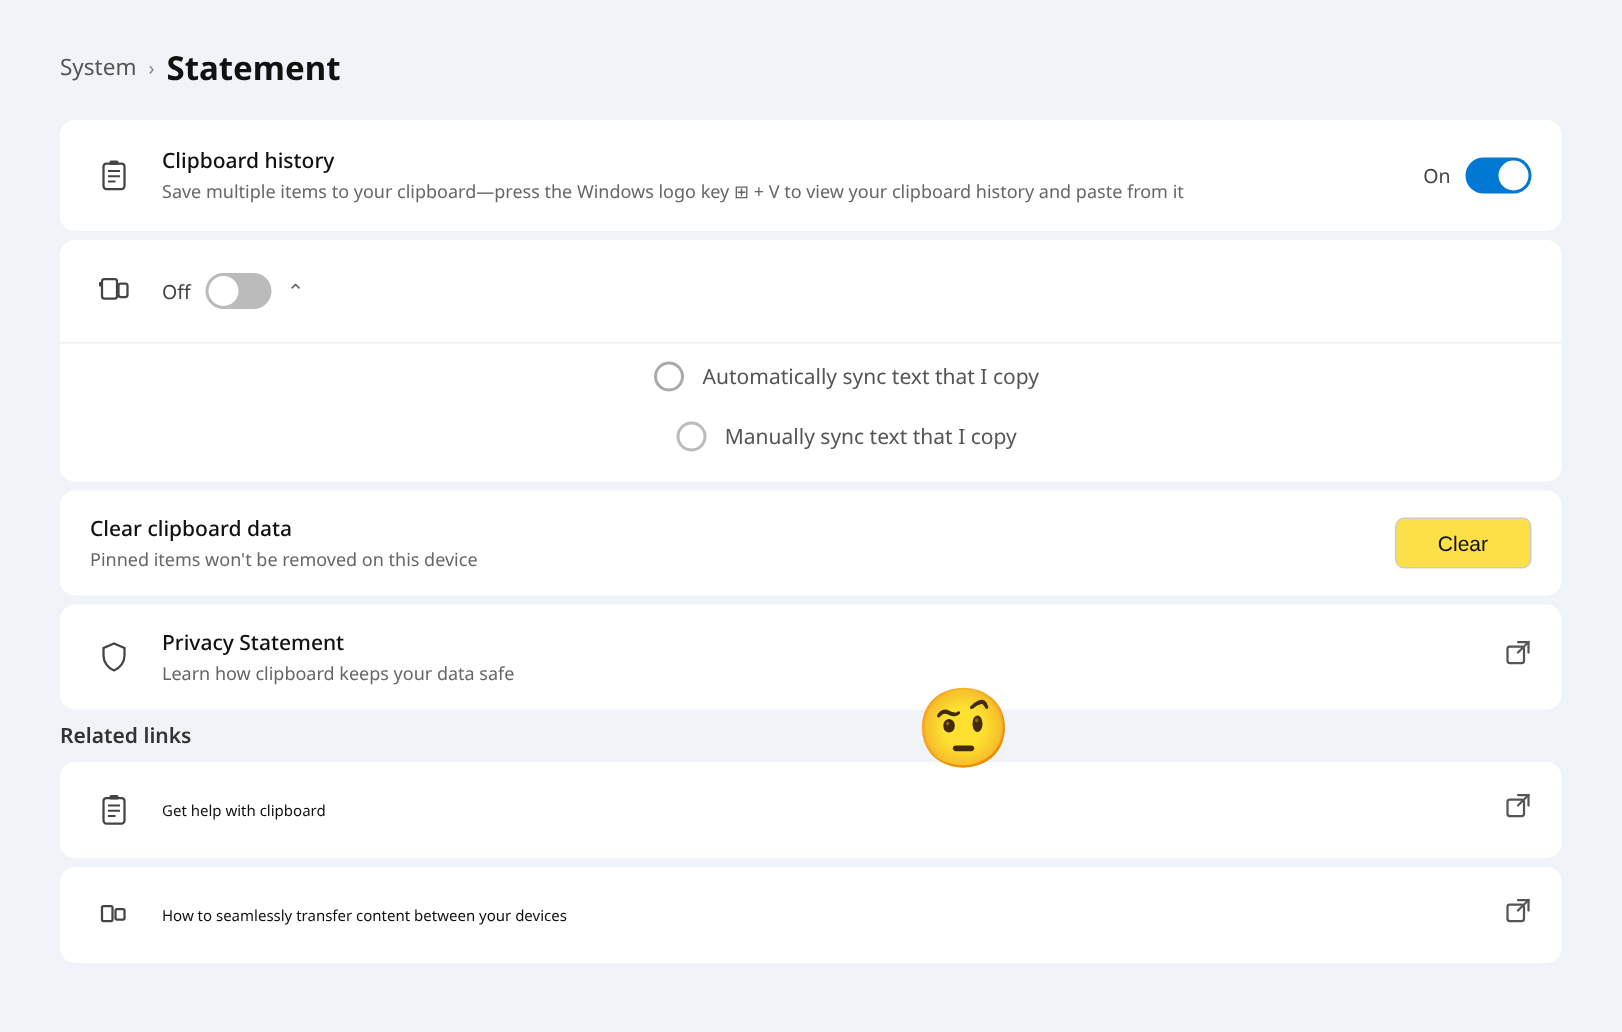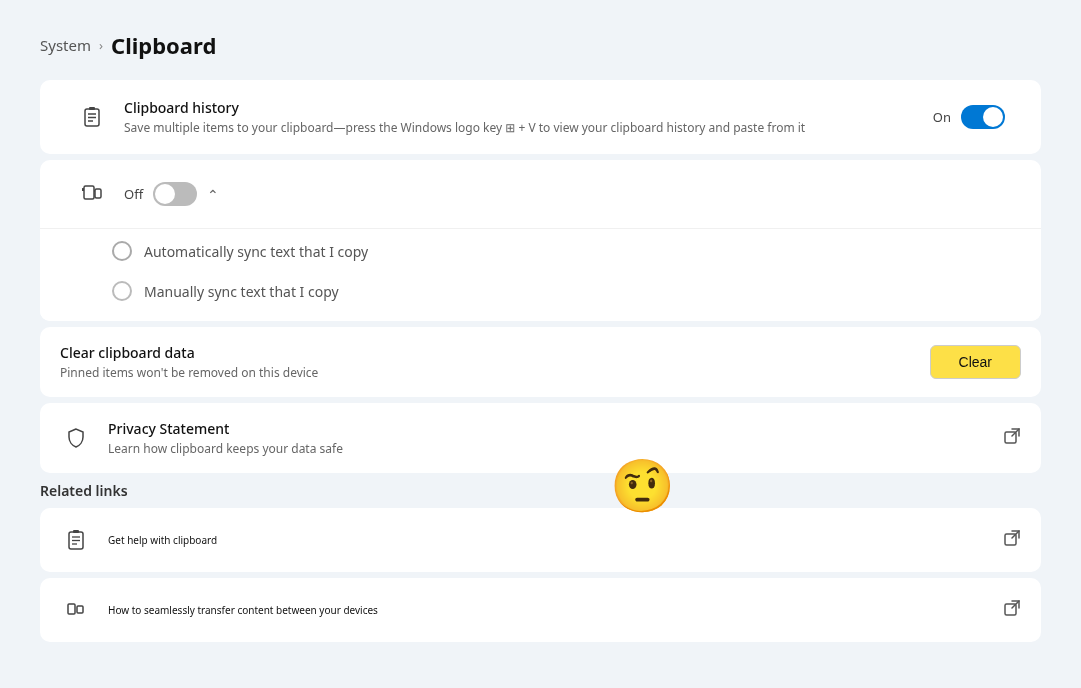--- a/index.html
+++ b/index.html
@@ -35,21 +35,21 @@
     .card {
       background: #ffffff;
       border-radius: 10px;
       margin-bottom: 6px;
       overflow: hidden;
     }
 
     .card-row {
       display: flex;
       align-items: center;
-      padding: 18px 36px;
+      padding: 18px 20px;
       gap: 16px;
     }
 
     .card-row-icon {
       width: 32px;
       height: 32px;
       display: flex;
       align-items: center;
       justify-content: center;
       flex-shrink: 0;
@@ -125,20 +125,21 @@
       border-top: 1px solid #f0f0f0;
       display: flex;
       flex-direction: column;
       gap: 20px;
     }
 
     .radio-row {
       display: flex;
       align-items: center;
       gap: 12px;
+      justify-content: center;
     }
     .radio-circle {
       width: 20px;
       height: 20px;
       border-radius: 50%;
       border: 2px solid #aaa;
       background: #fff;
       flex-shrink: 0;
       display: flex;
       align-items: center;
@@ -234,21 +235,21 @@
       left: 610px;
       pointer-events: none;
     }
   </style>
 </head>
 <body>
 
 <div class="breadcrumb">
   <span class="breadcrumb-system">System</span>
   <span class="breadcrumb-chevron">›</span>
-  <span class="breadcrumb-current">Clipboard</span>
+  <span class="breadcrumb-current">Statement</span>
 </div>
 
 <div class="card">
   <div class="card-row">
     <div class="card-row-icon">
       <svg width="22" height="22" viewBox="0 0 22 22" fill="none">
         <rect x="4" y="3" width="14" height="17" rx="2" stroke="#444" stroke-width="1.5" fill="none"></rect>
         <rect x="8" y="1" width="6" height="3" rx="1" fill="#444"></rect>
         <line x1="7" y1="8" x2="15" y2="8" stroke="#444" stroke-width="1.3"></line>
         <line x1="7" y1="11.5" x2="15" y2="11.5" stroke="#444" stroke-width="1.3"></line>

